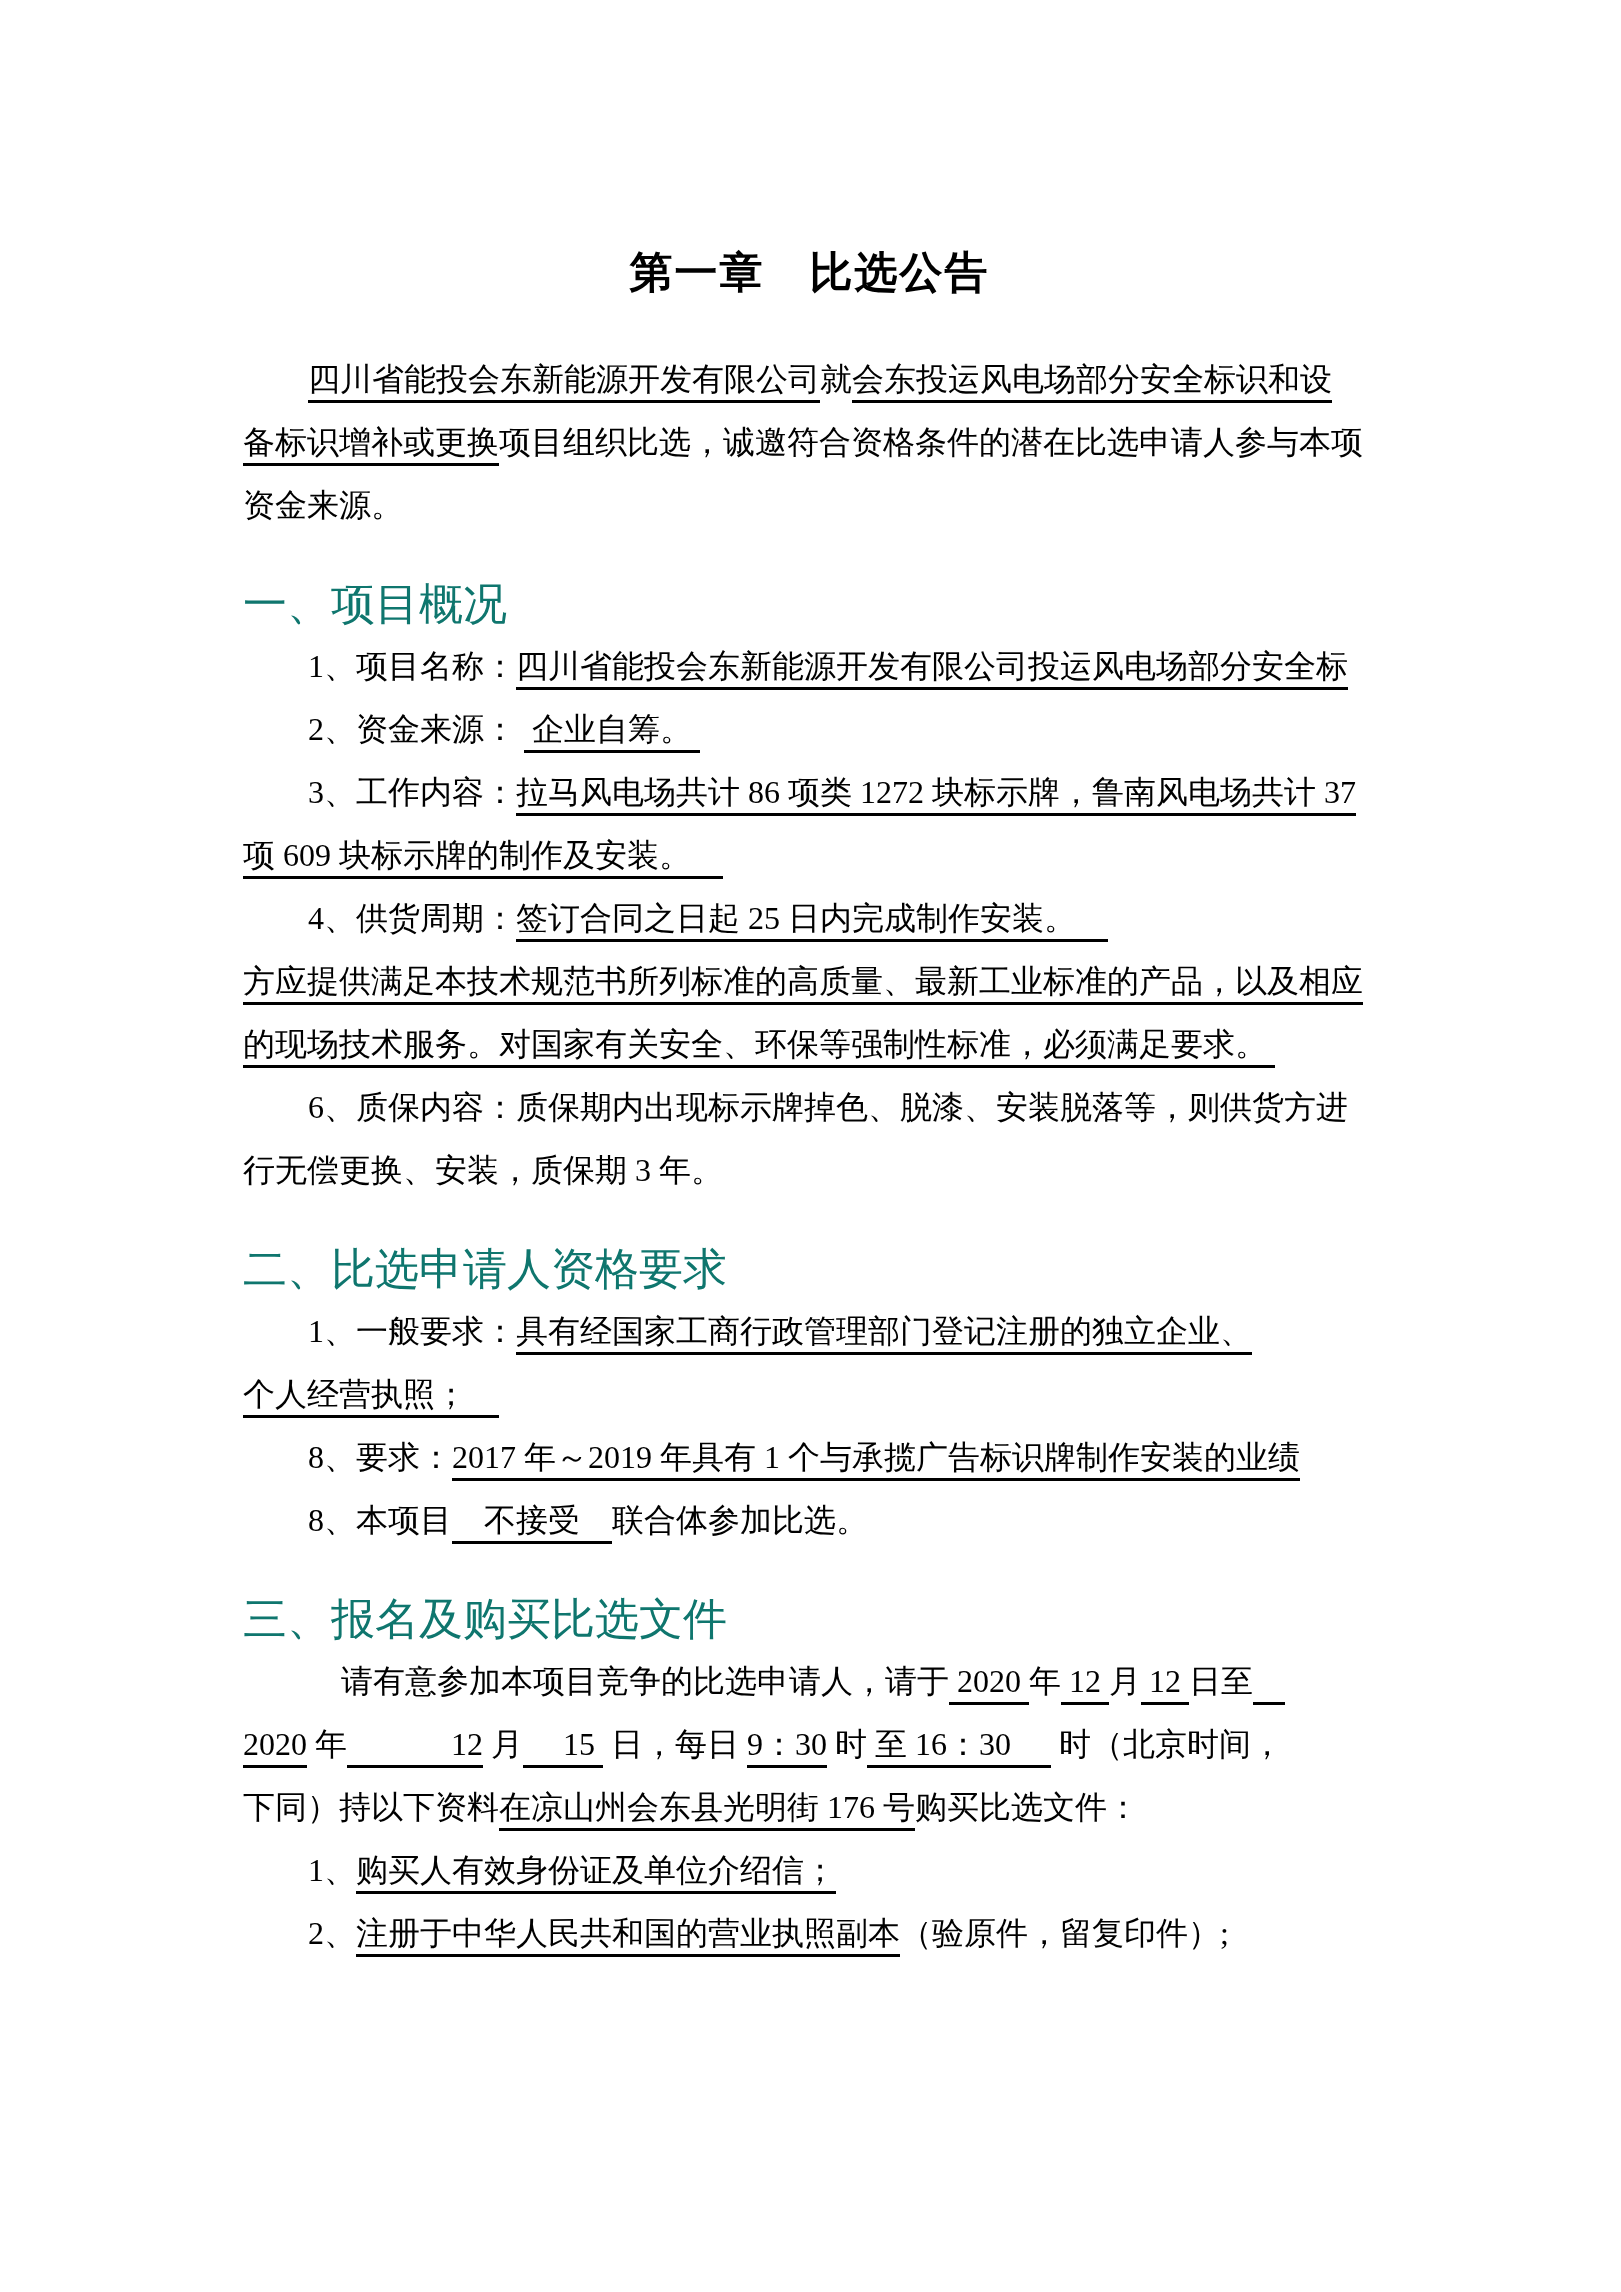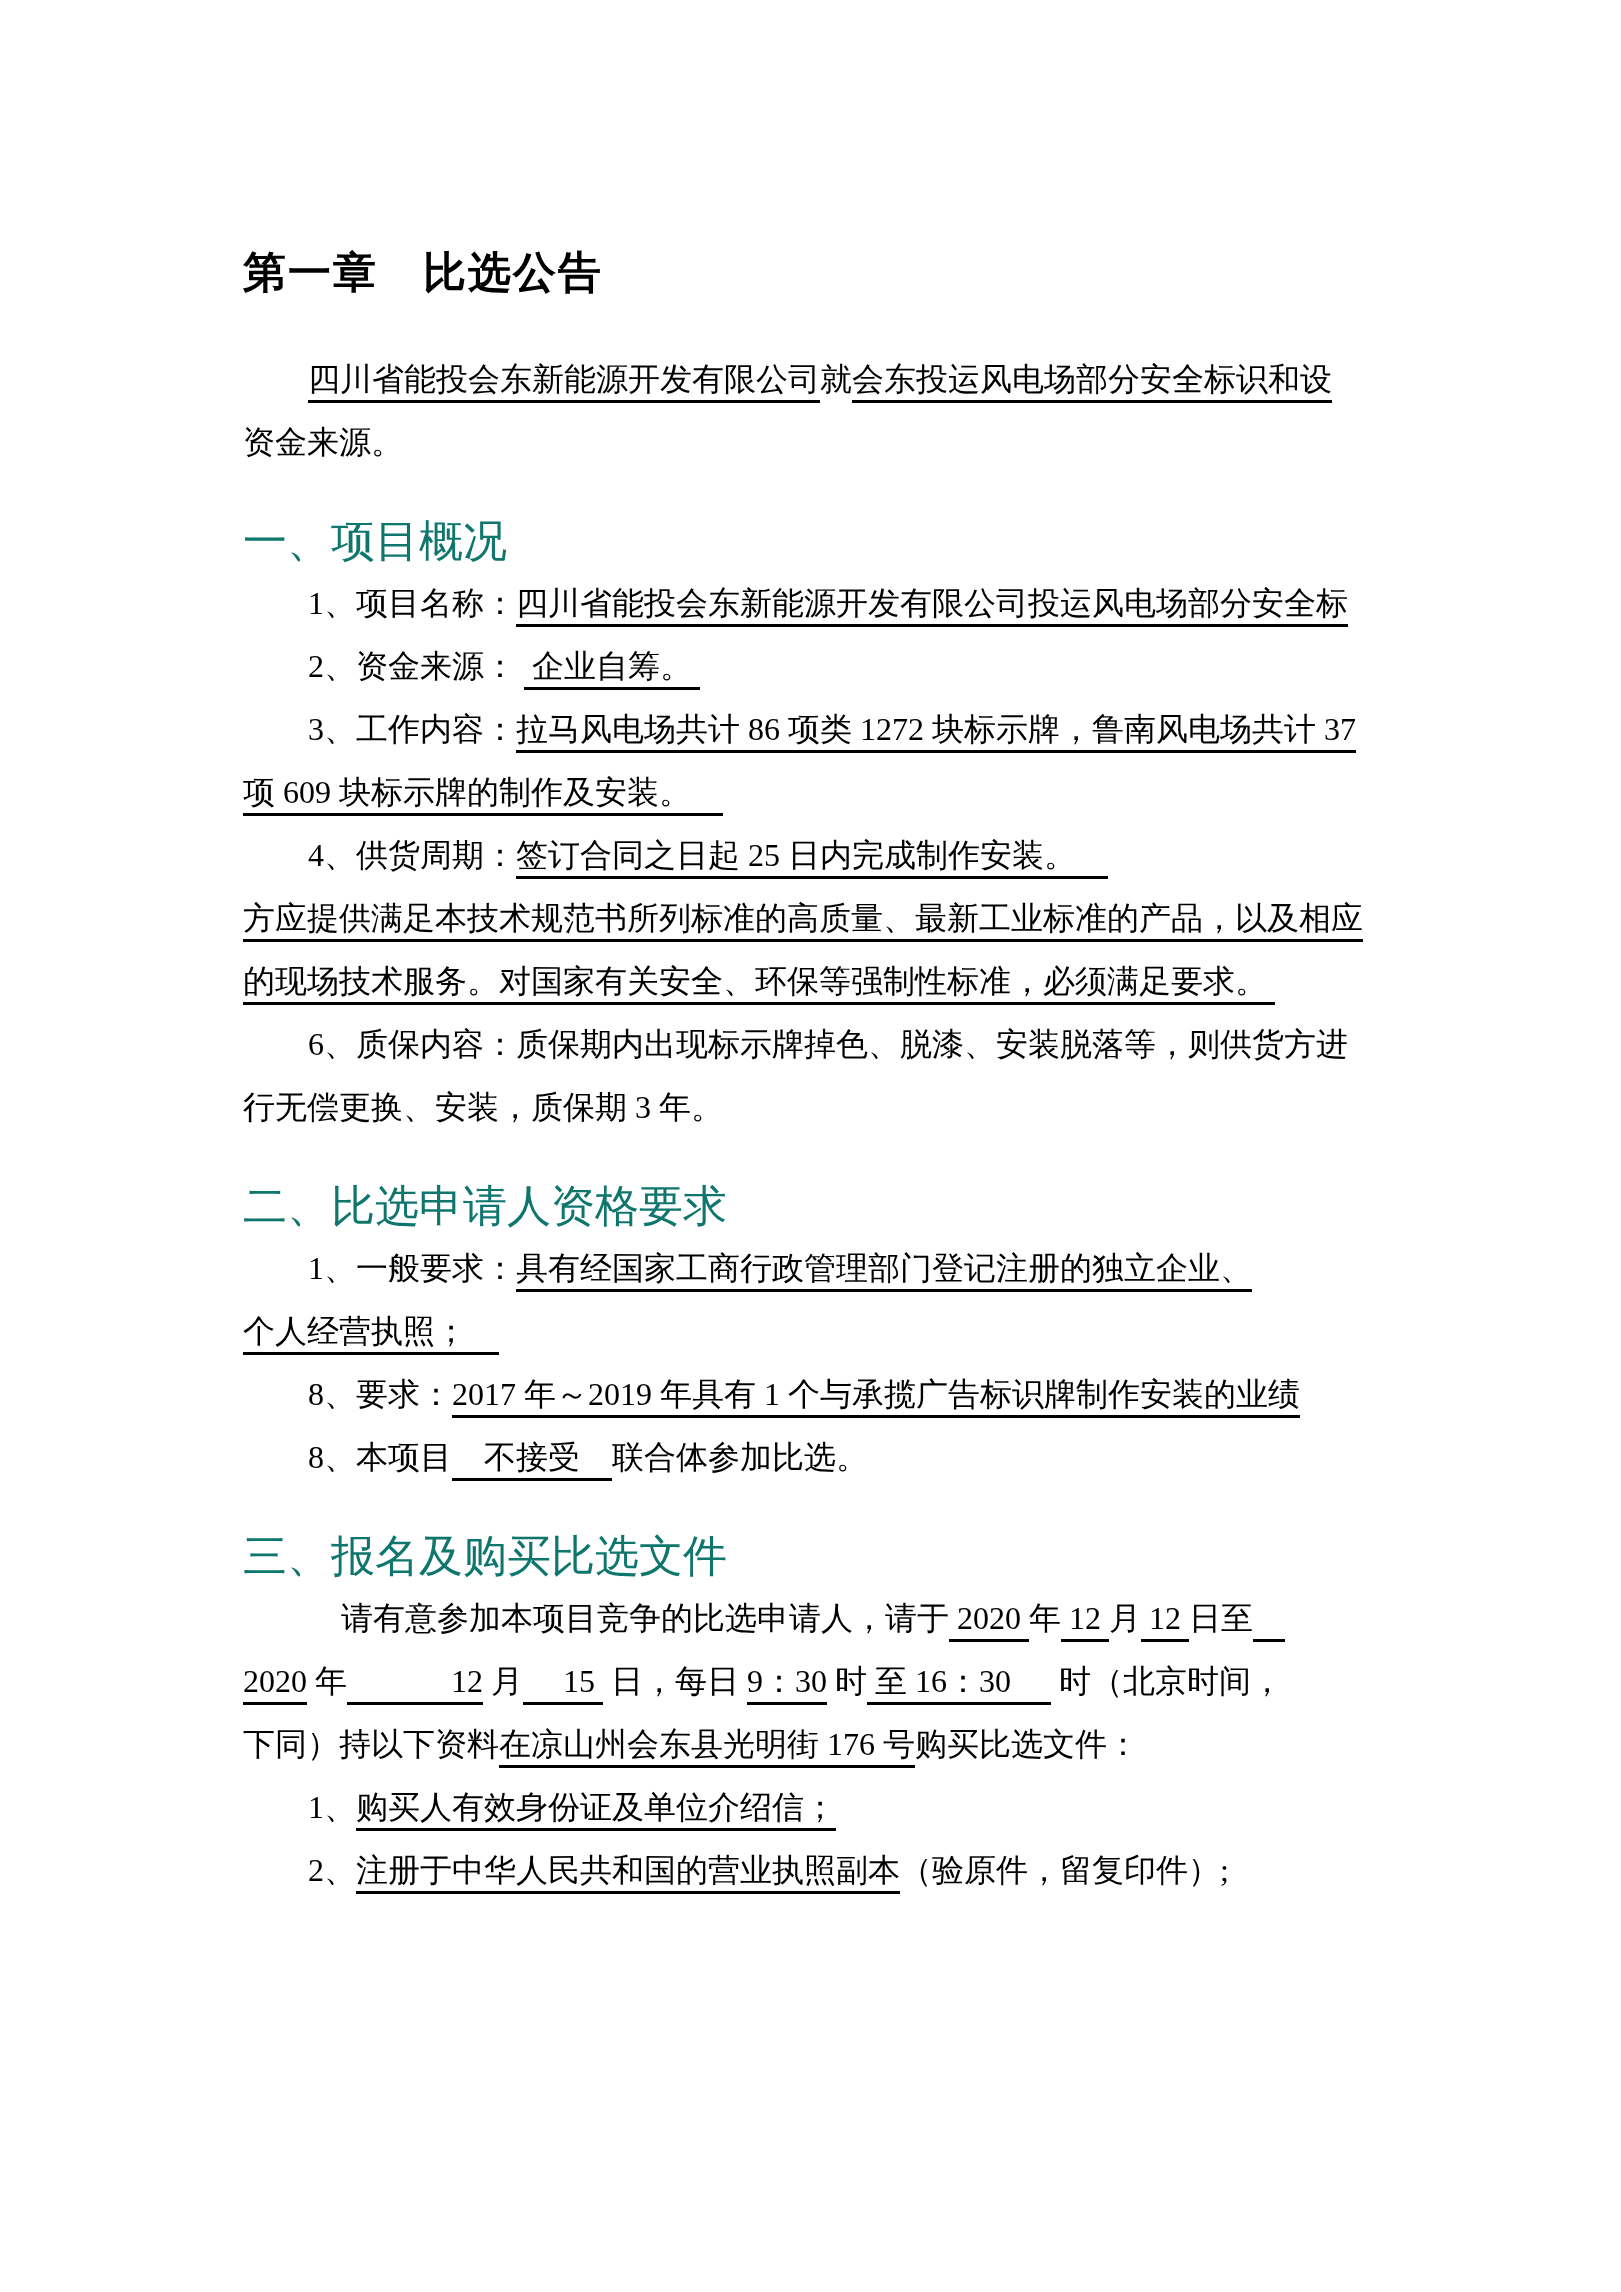--- a/index.html
+++ b/index.html
@@ -13,20 +13,21 @@
     background: #ffffff;
     overflow: hidden;
     position: relative;
   }
   .content {
     padding: 0 245px 0 243px;
     color: #000000;
   }
   .doc-title {
     margin: 247px 0 49px 0;
+    text-align: center;
     font-family: "Liberation Serif", "DejaVu Serif", serif;
     font-weight: bold;
     font-size: 43px;
     line-height: 52px;
     letter-spacing: 2px;
     white-space: pre;
     color: #000000;
   }
   .heading {
     font-family: "Liberation Sans", "DejaVu Sans", sans-serif;
@@ -57,20 +58,21 @@
   }
 </style>
 </head>
 <body>
 
 <div class="page">
   <div class="content">
     <h1 class="doc-title">第一章　比选公告</h1>
     <div>
         <p class="line indent-2"><span class="run u">四川省能投会东新能源开发有限公司</span><span class="run">就</span><span class="run u">会东投运风电场部分安全标识和设</span></p>
+        <p class="line"><span class="run u">备标识增补或更换</span><span class="run">项目组织比选，诚邀符合资格条件的潜在比选申请人参与本项</span></p>
         <p class="line"><span class="run">资金来源。</span></p>
         <h2 class="heading">一、项目概况</h2>
         <p class="line indent-2"><span class="run">1、项目名称：</span><span class="run u">四川省能投会东新能源开发有限公司投运风电场部分安全标</span></p>
         <p class="line indent-2"><span class="run">2、资金来源： </span><span class="run u"> 企业自筹。 </span></p>
         <p class="line indent-2"><span class="run">3、工作内容：</span><span class="run u">拉马风电场共计 86 项类 1272 块标示牌，鲁南风电场共计 37</span></p>
         <p class="line"><span class="run u">项 609 块标示牌的制作及安装。　</span></p>
         <p class="line indent-2"><span class="run">4、供货周期：</span><span class="run u">签订合同之日起 25 日内完成制作安装。　</span></p>
         <p class="line"><span class="run u">方应提供满足本技术规范书所列标准的高质量、最新工业标准的产品，以及相应</span></p>
         <p class="line"><span class="run u">的现场技术服务。对国家有关安全、环保等强制性标准，必须满足要求。 </span></p>
         <p class="line indent-2"><span class="run">6、质保内容：质保期内出现标示牌掉色、脱漆、安装脱落等，则供货方进</span></p>

